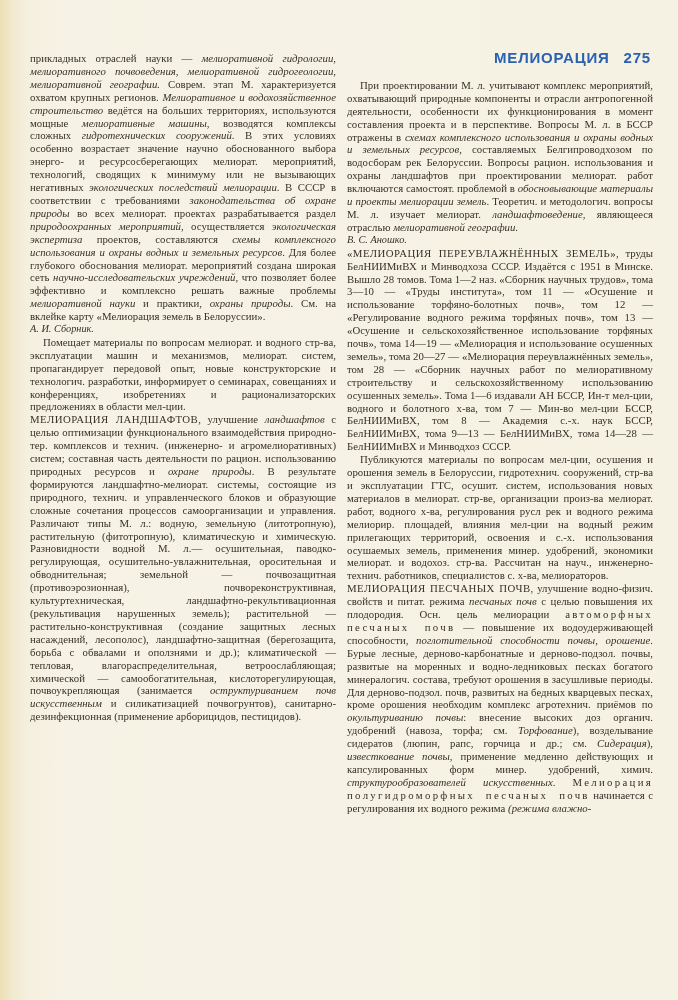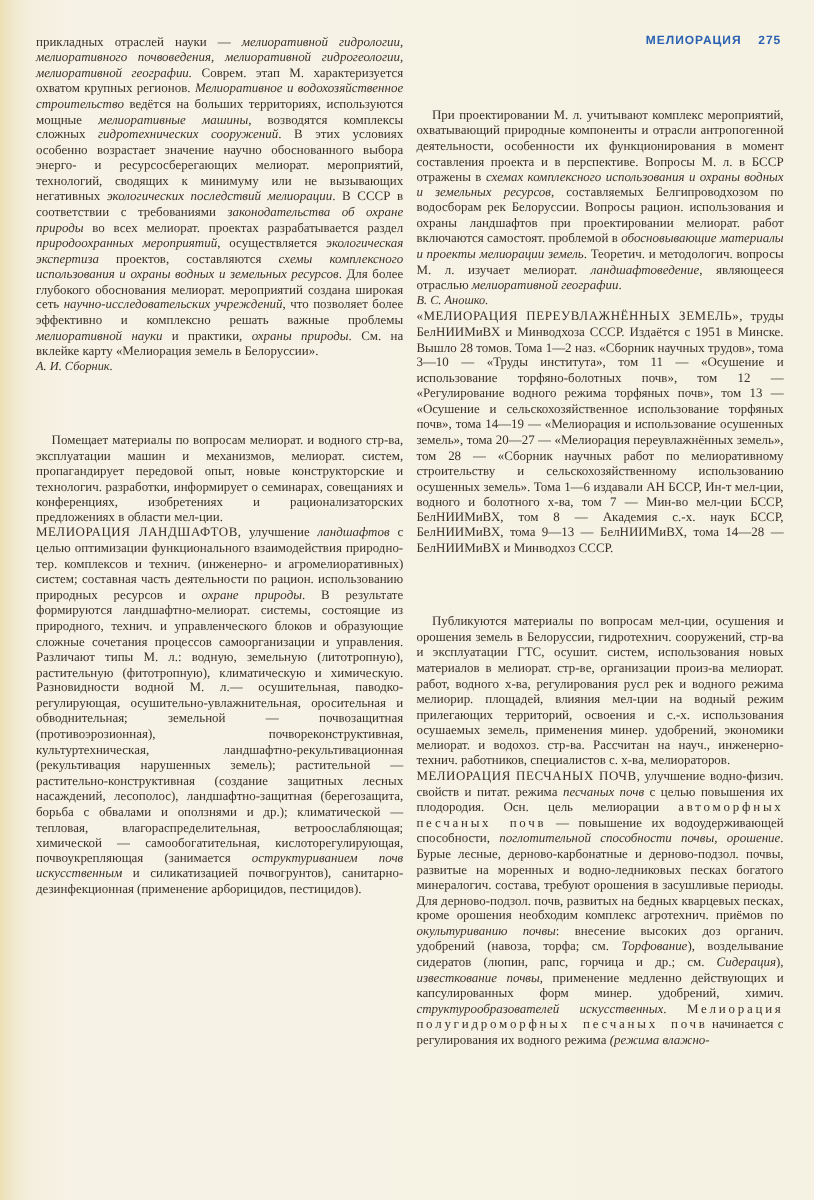--- a/index.html
+++ b/index.html
@@ -11,46 +11,46 @@
   }
   .page{
     position:relative;width:678px;height:1000px;
     background:
       linear-gradient(90deg,#ecdfb4 0px,#f1e9cf 12px,#f5efdf 28px,#f6f2e5 60px,#f5f1e3 100%),
       #f5f1e3;
   }
   .columns{
     display:flex;
     gap:11px;
-    padding:29px 25px 0 30px;
+    padding:52px 25px 0 30px;
     box-sizing:border-box;
   }
   .col{
     width:306px;
     font-size:10.8px;
     line-height:12.9px;
     text-align:justify;
     hyphens:auto;
   }
   .block{margin:0;}
-  .indent{text-indent:13px;margin-top:48px;}
+  .indent{text-indent:13px;}
   .signature{
     text-align:left;
     font-style:italic;
     font-size:10.3px;
   }
   .r-n{}
   .r-i{font-style:italic;}
   .r-b{font-weight:normal;letter-spacing:.45px;}
   .r-s{letter-spacing:2.3px;word-spacing:5px;}
   .running-head{
     text-align:right;
     font-family:"Liberation Sans","DejaVu Sans",sans-serif;
     font-weight:bold;
-    font-size:10px;
+    font-size:15px;
     letter-spacing:.8px;
     margin:0 2px 14px 0;
   }
   .running-head .num{margin-left:14px;}
 </style>
 </head>
 <body>
 
 <div class="page">
   <div class="columns">

